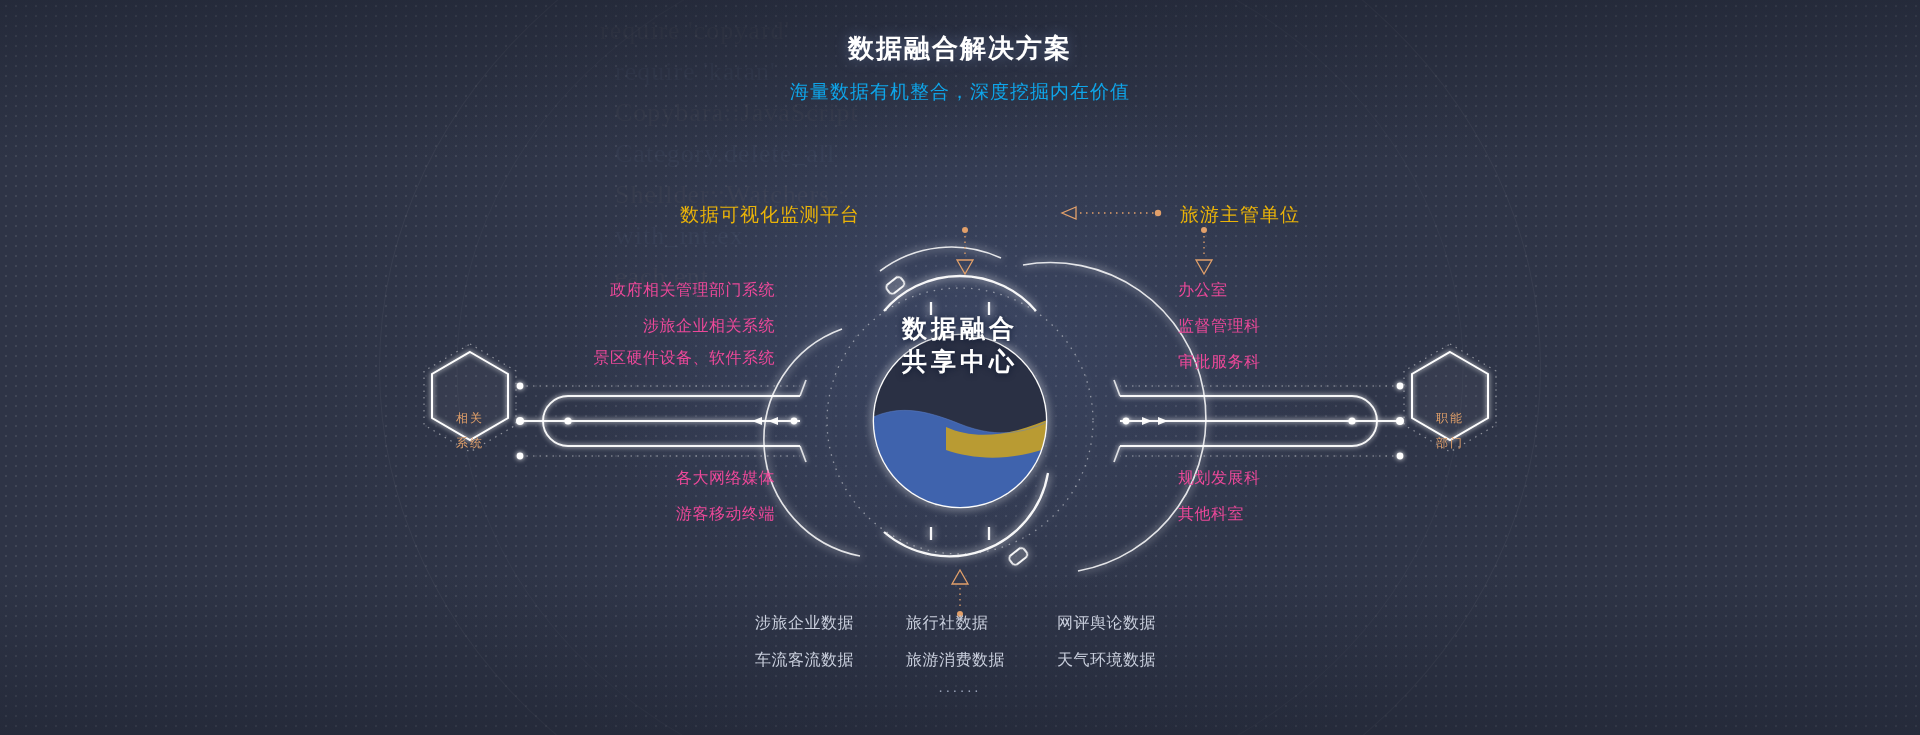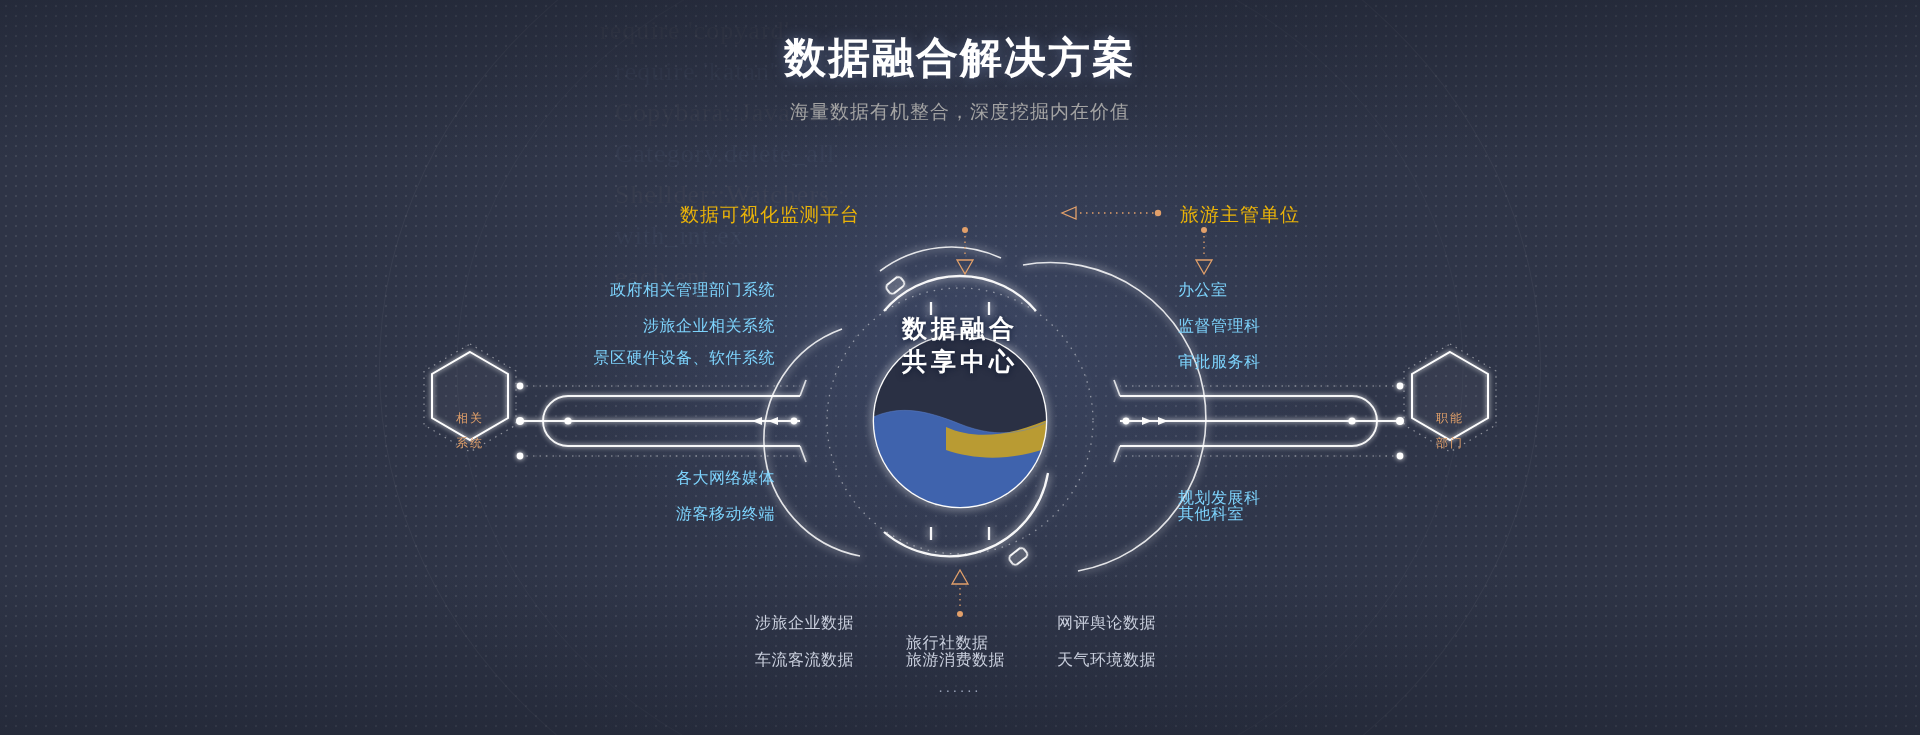--- a/index.html
+++ b/index.html
@@ -48,35 +48,35 @@
     border:1px solid rgba(255,255,255,.05);
     border-radius:50%;
     pointer-events:none;
   }
   .bg-ellipse.e1{width:1160px;height:1020px;}
   .bg-ellipse.e2{width:1005px;height:880px;border-color:rgba(255,255,255,.035);}
 
   
   #header{position:absolute;left:0;right:0;top:32px;text-align:center;z-index:6;}
   #title{
-    font-size:42px;font-weight:bold;color:#ffffff;letter-spacing:2px;
+    font-size:26px;font-weight:bold;color:#ffffff;letter-spacing:2px;
     margin:0;line-height:1.25;
     text-shadow:0 0 14px rgba(150,175,230,.35);
   }
   #subtitle{
-    margin:14px 0 13px;font-size:19px;color:#a3a3a3;letter-spacing:1px;font-weight:normal;
+    margin:14px 0 13px;font-size:19px;color:#0ea5e9;letter-spacing:1px;font-weight:normal;
   }
 
   
   #diagram{position:absolute;left:0;top:0;width:1920px;height:735px;z-index:4;}
 
   
   .lbl{
     position:absolute;z-index:7;white-space:nowrap;
-    font-size:16px;color:#7dd3fc;letter-spacing:.5px;
+    font-size:16px;color:#ec4899;letter-spacing:.5px;
   }
   .lbl.right{text-align:right;}
   .orange-lbl{
     position:absolute;z-index:7;white-space:nowrap;
     font-size:19px;color:#eab308;letter-spacing:1px;
   }
   .hex-lbl{
     position:absolute;z-index:7;text-align:center;
     font-size:12px;color:#e2a06a;letter-spacing:2px;line-height:25px;
   }
@@ -280,24 +280,24 @@
 <div class="lbl" style="left:775px;top:316px;transform:translateX(-100%);">涉旅企业相关系统</div>
 <div class="lbl" style="left:775px;top:348px;transform:translateX(-100%);">景区硬件设备、软件系统</div>
 
 <div class="lbl" style="left:775px;top:468px;transform:translateX(-100%);">各大网络媒体</div>
 <div class="lbl" style="left:775px;top:504px;transform:translateX(-100%);">游客移动终端</div>
 
 <div class="lbl right" style="left:1178px;top:280px;">办公室</div>
 <div class="lbl right" style="left:1178px;top:316px;">监督管理科</div>
 <div class="lbl right" style="left:1178px;top:352px;font-family:Liberation Mono, monospace;">审批服务科</div>
 
-<div class="lbl right" style="left:1178px;top:468px;margin-top:20px;">规划发展科</div>
+<div class="lbl right" style="left:1178px;top:468px;">规划发展科</div>
 <div class="lbl right" style="left:1178px;top:504px;">其他科室</div>
 
 <div class="bottom-cell" style="left:755px;top:613px;">涉旅企业数据</div>
-<div class="bottom-cell" style="left:906px;top:613px;margin-top:20px;">旅行社数据</div>
+<div class="bottom-cell" style="left:906px;top:613px;">旅行社数据</div>
 <div class="bottom-cell" style="left:1057px;top:613px;">网评舆论数据</div>
 
 <div class="bottom-cell" style="left:755px;top:650px;">车流客流数据</div>
 <div class="bottom-cell" style="left:906px;top:650px;">旅游消费数据</div>
 <div class="bottom-cell" style="left:1057px;top:650px;">天气环境数据</div>
 
 <div id="bottom-ellipsis">......</div>
 
 </body></html>

